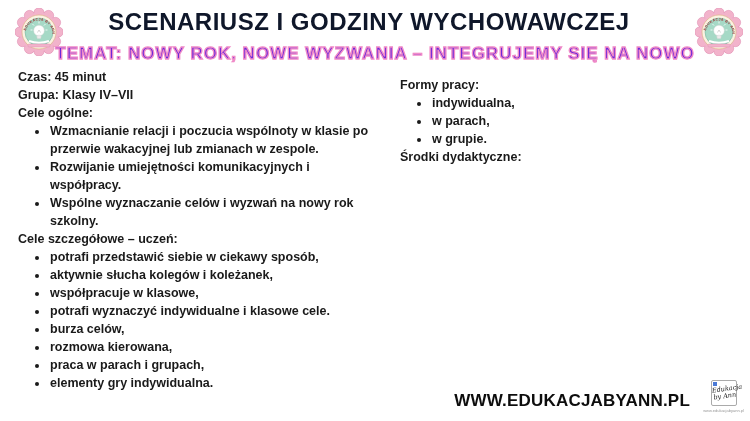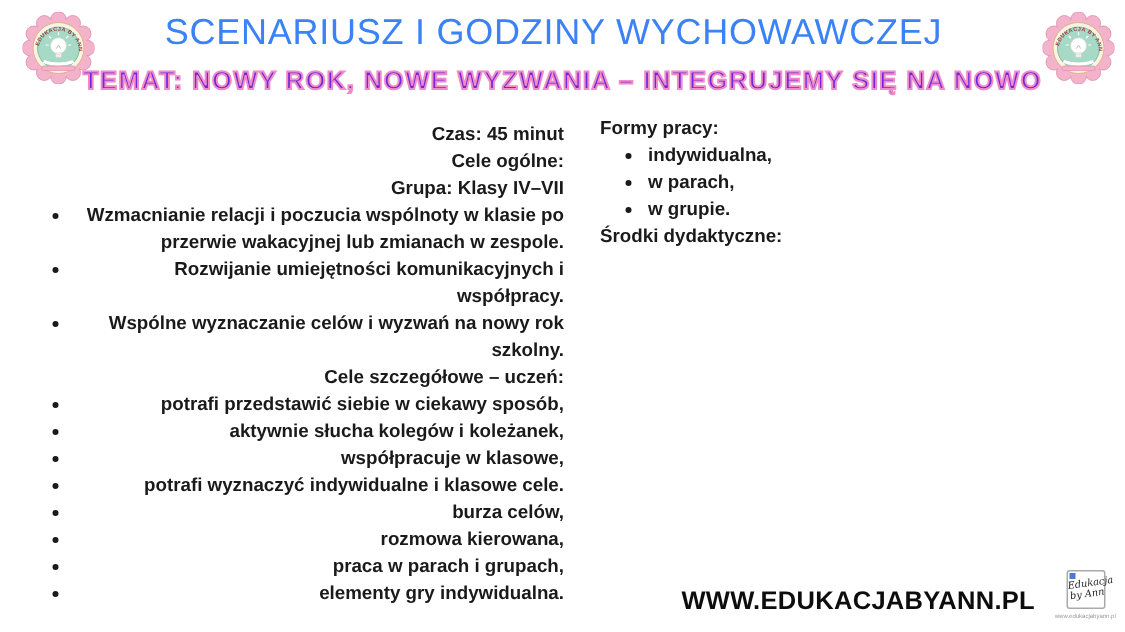--- a/index.html
+++ b/index.html
@@ -14,23 +14,23 @@
   }
 
   
   .title {
     position: absolute;
     top: 8px;
     left: 70px;
     right: 82px;
     text-align: center;
     font-size: 24px;
-    font-weight: 400;
+    font-weight: 700;
     letter-spacing: 0.5px;
-    color: #3b82f6;
+    color: #0f172a;
     white-space: nowrap;
   }
   .subtitle {
     position: absolute;
     top: 44px;
     left: 0;
     right: 0;
     text-align: center;
     font-size: 17px;
     font-weight: 800;
@@ -46,21 +46,21 @@
   .badge.left  { left: 15px; }
   .badge.right { left: 695px; }
 
   
   .col {
     position: absolute;
     font-size: 12.5px;
     font-weight: bold;
     line-height: 18px;
   }
-  .col-left  { left: 18px;  top: 80px; width: 358px; text-align: right; }
+  .col-left  { left: 18px;  top: 68px; width: 358px; }
   .col-right { left: 388px; top: 76px; width: 352px; margin-left: 12px; }
   .col .heading { font-weight: bold; }
   .col ul { margin: 0; padding-left: 31px; list-style: disc; }
   .col li { padding-left: 1px; }
 
   
   .website {
     position: absolute;
     top: 391px;
     right: 60px;
@@ -199,22 +199,22 @@
       <path d="M14 33 Q 24 36.5 34 33" fill="none" stroke="#ffffff" stroke-width="2.2"></path>
       <rect x="13" y="36" width="22" height="3" rx="1" fill="#f2b3cb" stroke="#dd87ad" stroke-width="0.4"></rect>
     </svg>
   </div>
 
   <div class="title">SCENARIUSZ I GODZINY WYCHOWAWCZEJ</div>
   <div class="subtitle">TEMAT: NOWY ROK, NOWE WYZWANIA – INTEGRUJEMY SIĘ NA NOWO</div>
 
   <div class="col col-left">
       <div class="heading">Czas: 45 minut</div>
+      <div class="heading">Grupa: Klasy IV–VII</div>
       <div class="heading">Cele ogólne:</div>
-      <div class="heading">Grupa: Klasy IV–VII</div>
       <ul>
         <li>Wzmacnianie relacji i poczucia wspólnoty w klasie po przerwie wakacyjnej lub zmianach w zespole.</li>
         <li>Rozwijanie umiejętności komunikacyjnych i współpracy.</li>
         <li>Wspólne wyznaczanie celów i wyzwań na nowy rok szkolny.</li>
       </ul>
       <div class="heading">Cele szczegółowe – uczeń:</div>
       <ul>
         <li>potrafi przedstawić siebie w ciekawy sposób,</li>
         <li>aktywnie słucha kolegów i koleżanek,</li>
         <li>współpracuje w klasowe,</li>

